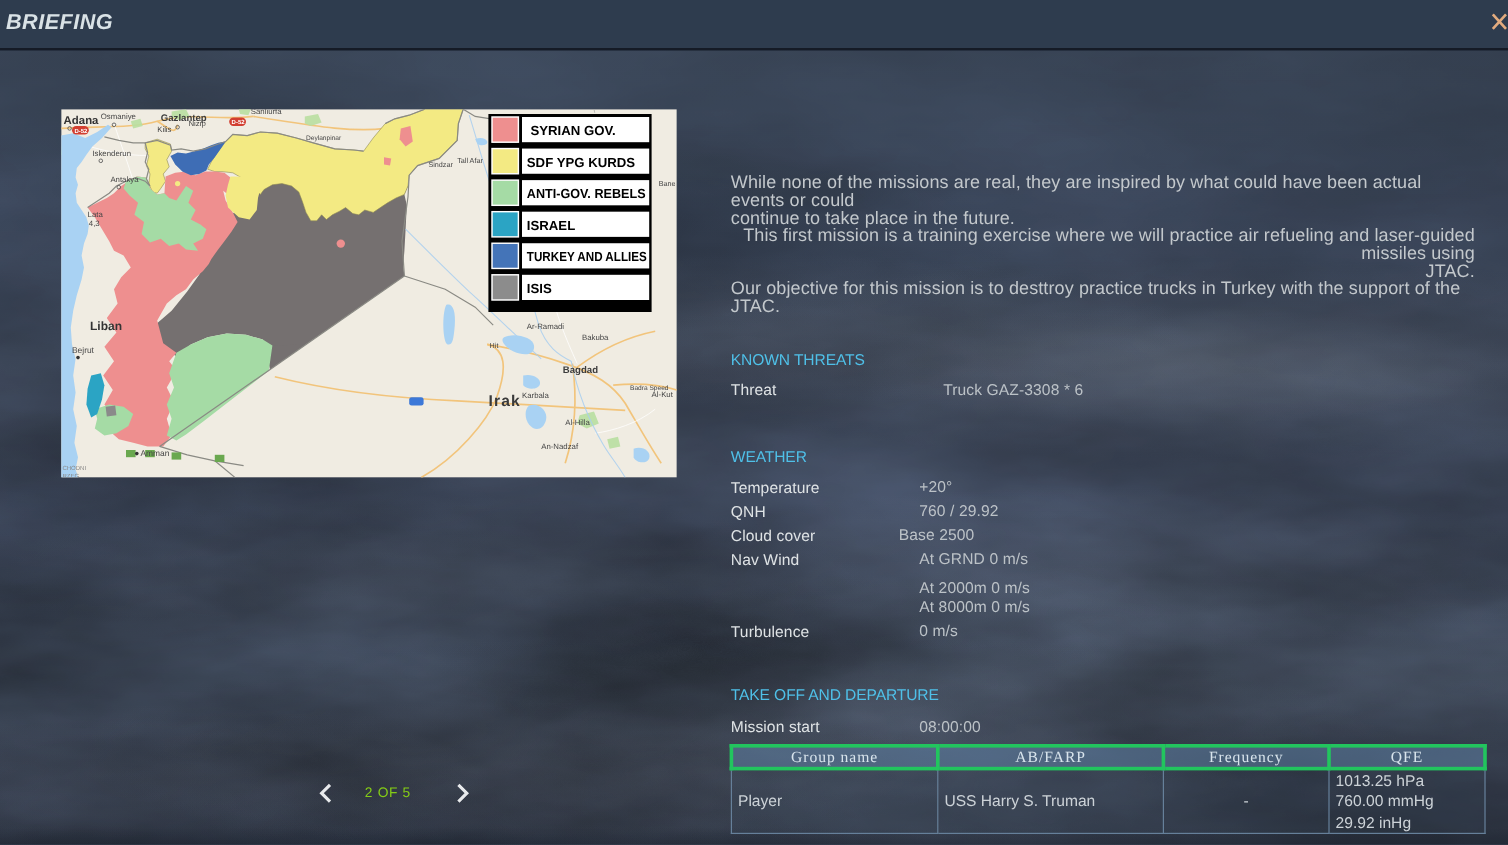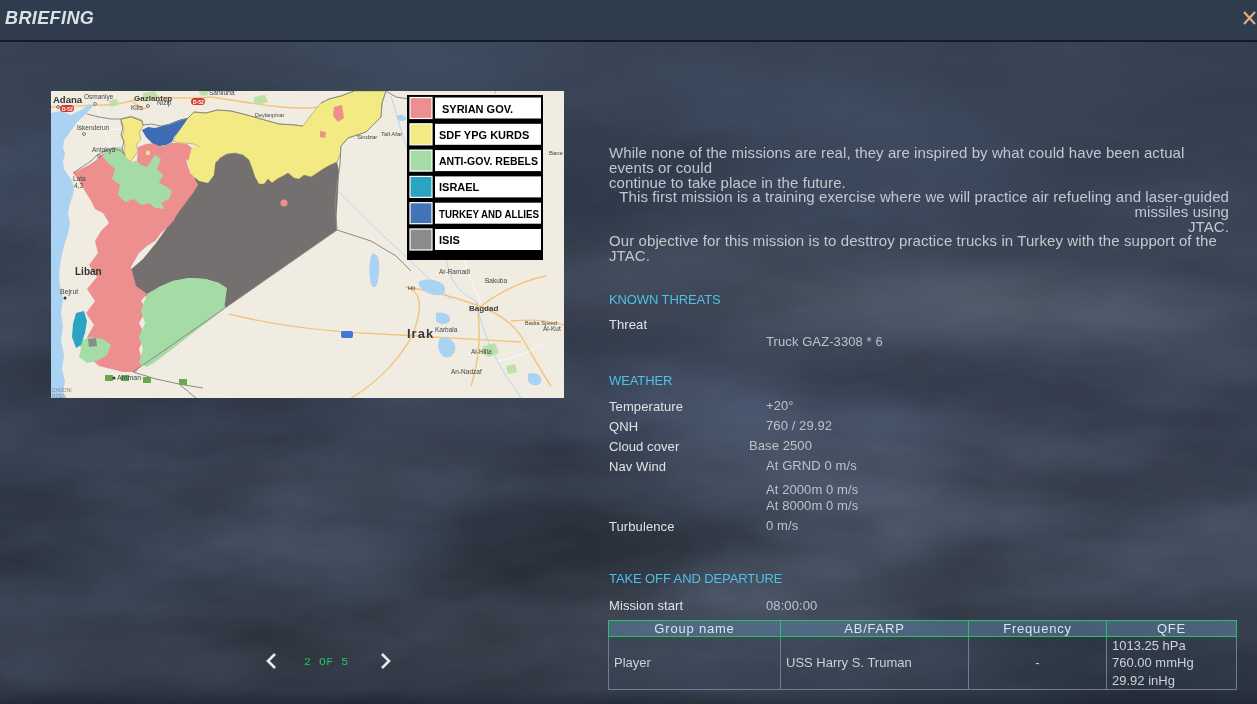--- a/index.html
+++ b/index.html
@@ -37,28 +37,28 @@
   .lbl{color:#dfe3e5;font-size:13px;}
   .val{color:#bcc2c7;font-size:13px;}
   .sect{color:#4fc0e8;font-size:13px;letter-spacing:-0.1px;}
   table#dep{
     position:absolute;left:608px;top:620px;width:628px;
     border-collapse:collapse;table-layout:fixed;
     font-size:13px;color:#ccd2d7;
   }
   table#dep th{
     background:rgba(95,130,165,0.55);
-    border:1px solid #22c55e;font-weight:normal;color:#d8e4ec;
-    height:15px;font-size:13px;padding:0;letter-spacing:0.8px;
+    border:3px solid #22c55e;font-weight:normal;color:#d8e4ec;
+    height:15px;font-size:13px;padding:0;letter-spacing:0.8px;font-family:Liberation Serif, serif;
   }
   table#dep td{
     border:1px solid #66809a;background:rgba(70,90,110,0.14);
     padding:0px 5px;vertical-align:middle;line-height:17.4px;
   }
-  #pag{position:absolute;left:0;top:648px;width:640px;height:28px;color:#22c55e;font-family:Liberation Mono, monospace;}
+  #pag{position:absolute;left:0;top:648px;width:640px;height:28px;color:#84cc16;}
 </style>
 </head>
 <body>
 <div id="sky"></div>
 <svg id="cloudsvg" style="position:absolute;left:0;top:0" width="1257" height="704">
   <defs>
     <filter id="cl1" x="0" y="0" width="100%" height="100%">
       <feTurbulence type="fractalNoise" baseFrequency="0.0030 0.0085" numOctaves="5" seed="11" result="n"></feTurbulence>
       <feColorMatrix in="n" type="matrix" values="0 0 0 0 0  0 0 0 0 0  0 0 0 0 0  0.45 0.45 0.45 0 -0.38"></feColorMatrix>
       <feComposite operator="in" in2="SourceGraphic"></feComposite>
@@ -263,21 +263,21 @@
 <div class="rc" style="left:609px;top:189px;width:620px;text-align:right;">
 This first mission is a training exercise where we will practice air refueling and laser-guided missiles using<br>
 JTAC.
 </div>
 <div class="rc" style="left:609px;top:233px;width:620px;">
 Our objective for this mission is to desttroy practice trucks in Turkey with the support of the JTAC.
 </div>
 
 <div class="rc sect" style="left:609px;top:292px;">KNOWN THREATS</div>
 <div class="rc lbl" style="left:609px;top:317px;">Threat</div>
-<div class="rc val" style="left:766px;top:317px;margin-top:17px;">Truck GAZ-3308 * 6</div>
+<div class="rc val" style="left:786px;top:317px;">Truck GAZ-3308 * 6</div>
 
 <div class="rc sect" style="left:609px;top:373px;text-align:center;">WEATHER</div>
 <div class="rc lbl" style="left:609px;top:399px;">Temperature</div>
 <div class="rc val" style="left:766px;top:398px;">+20°</div>
 <div class="rc lbl" style="left:609px;top:419px;">QNH</div>
 <div class="rc val" style="left:766px;top:418px;">760 / 29.92</div>
 <div class="rc lbl" style="left:609px;top:439px;">Cloud cover</div>
 <div class="rc val" style="left:749px;top:438px;">Base 2500</div>
 <div class="rc lbl" style="left:609px;top:459px;text-align:right;">Nav Wind</div>
 <div class="rc val" style="left:766px;top:458px;">At GRND 0 m/s</div>

